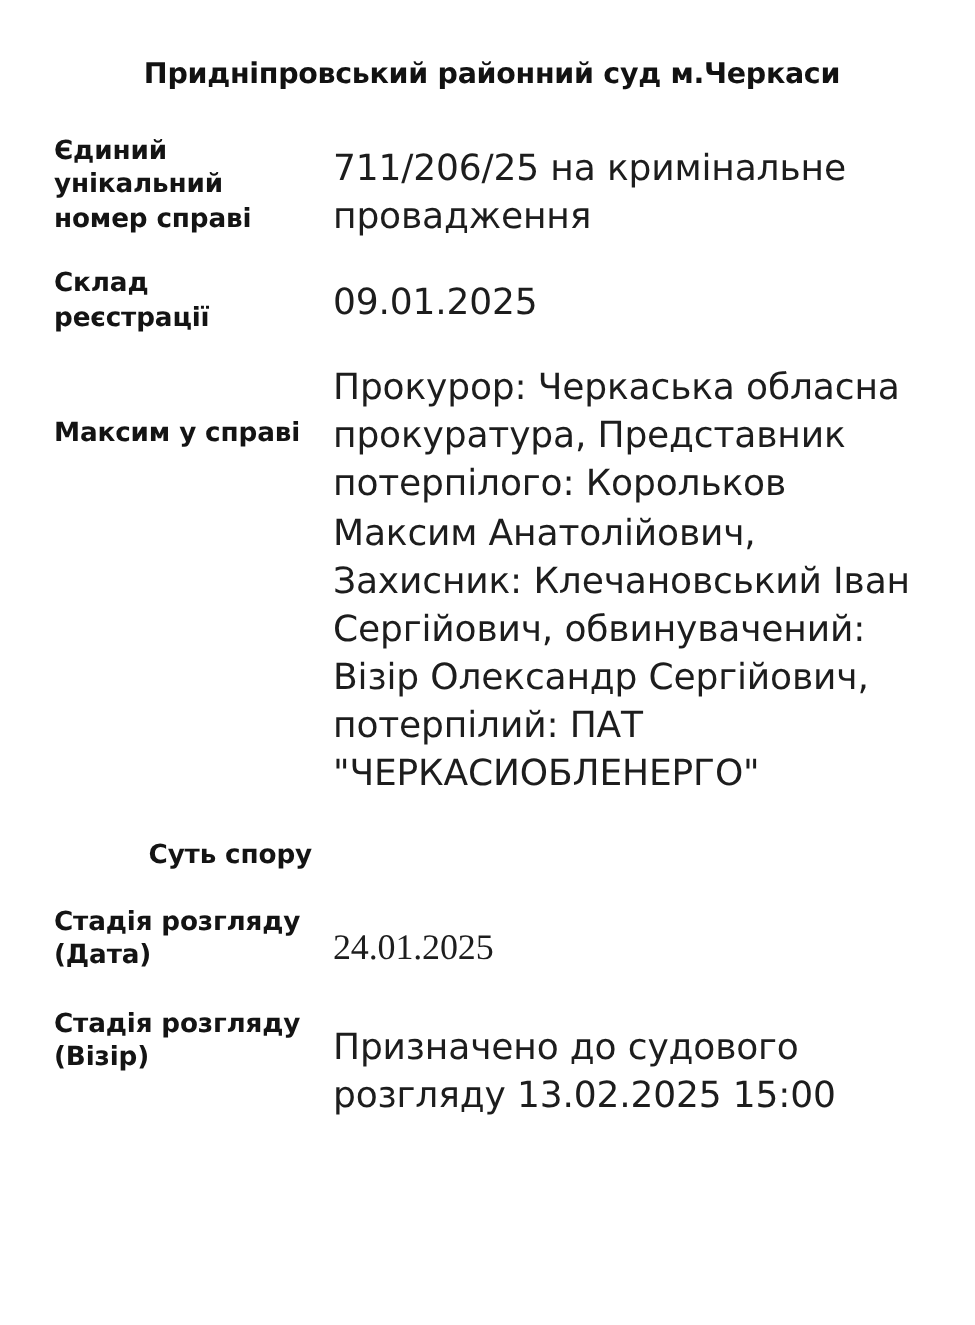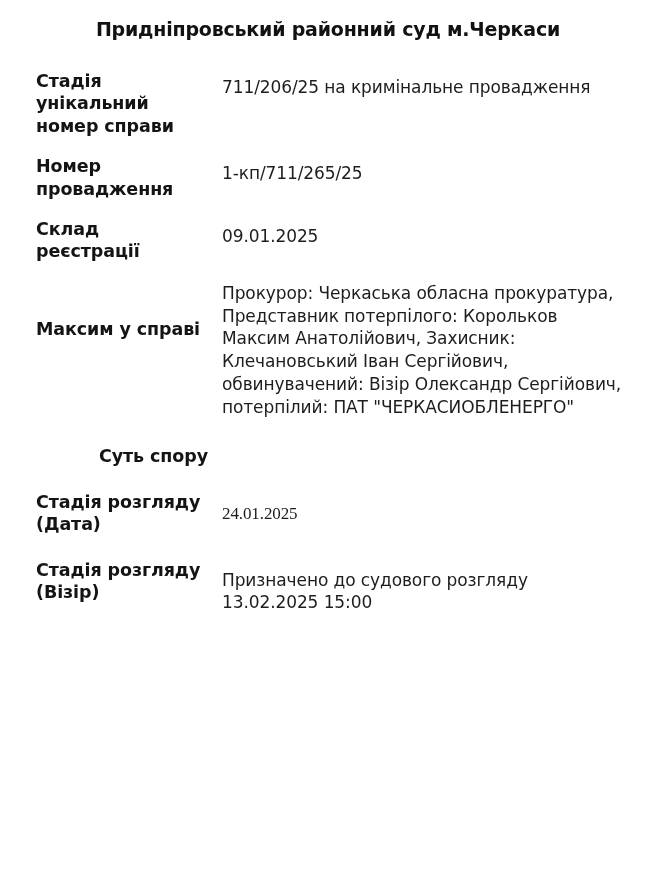--- a/index.html
+++ b/index.html
@@ -19,42 +19,42 @@
     height: 883px;
     box-sizing: border-box;
     padding: 14px 28px 0 34px;
     position: relative;
   }
   .doc-title {
     text-align: center;
     font-size: 19px;
     font-weight: bold;
     letter-spacing: -0.2px;
-    margin: 4px 0 18px 0;
+    margin: 24px 0 18px 0;
     color: #121212;
   }
   table.case-table {
     width: 100%;
     border-collapse: collapse;
     table-layout: fixed;
   }
   table.case-table tr {
     vertical-align: top;
   }
   td.label {
     width: 172px;
     font-size: 17.5px;
     font-weight: bold;
     line-height: 1.28;
     padding: 9px 10px 9px 2px;
     color: #141414;
     letter-spacing: -0.1px;
   }
   td.value {
-    font-size: 17px;
+    font-size: 24px;
     font-weight: normal;
     line-height: 1.34;
     padding: 9px 0 9px 4px;
     color: #1d1d1d;
     letter-spacing: -0.1px;
   }
   tr.row-unique td.label { padding-top: 12px; }
   tr.row-unique td.value { padding-top: 18px; }
   tr.row-proceeding td.value { padding-top: 16px; }
   tr.row-regdate td.value { padding-top: 16px; }
@@ -70,26 +70,22 @@
 </head>
 <body>
 
 <div class="page">
 
   <div class="doc-title">Придніпровський районний суд м.Черкаси</div>
 
   <table class="case-table">
     <tbody>
       <tr class="row-unique">
-        <td class="label">Стадія унікальний номер справи</td>
+        <td class="label">Єдиний унікальний номер справі</td>
         <td class="value">711/206/25 на кримінальне провадження</td>
-      </tr>
-      <tr class="row-proceeding">
-        <td class="label">Номер провадження</td>
-        <td class="value">1-кп/711/265/25</td>
       </tr>
       <tr class="row-regdate">
         <td class="label">Склад реєстрації</td>
         <td class="value">09.01.2025</td>
       </tr>
       <tr class="row-parties">
         <td class="label">Максим у справі</td>
         <td class="value">Прокурор: Черкаська обласна прокуратура, Представник потерпілого: Корольков Максим Анатолійович, Захисник: Клечановський Іван Сергійович, обвинувачений: Візір Олександр Сергійович, потерпілий: ПАТ "ЧЕРКАСИОБЛЕНЕРГО"</td>
       </tr>
       <tr class="row-subject">

